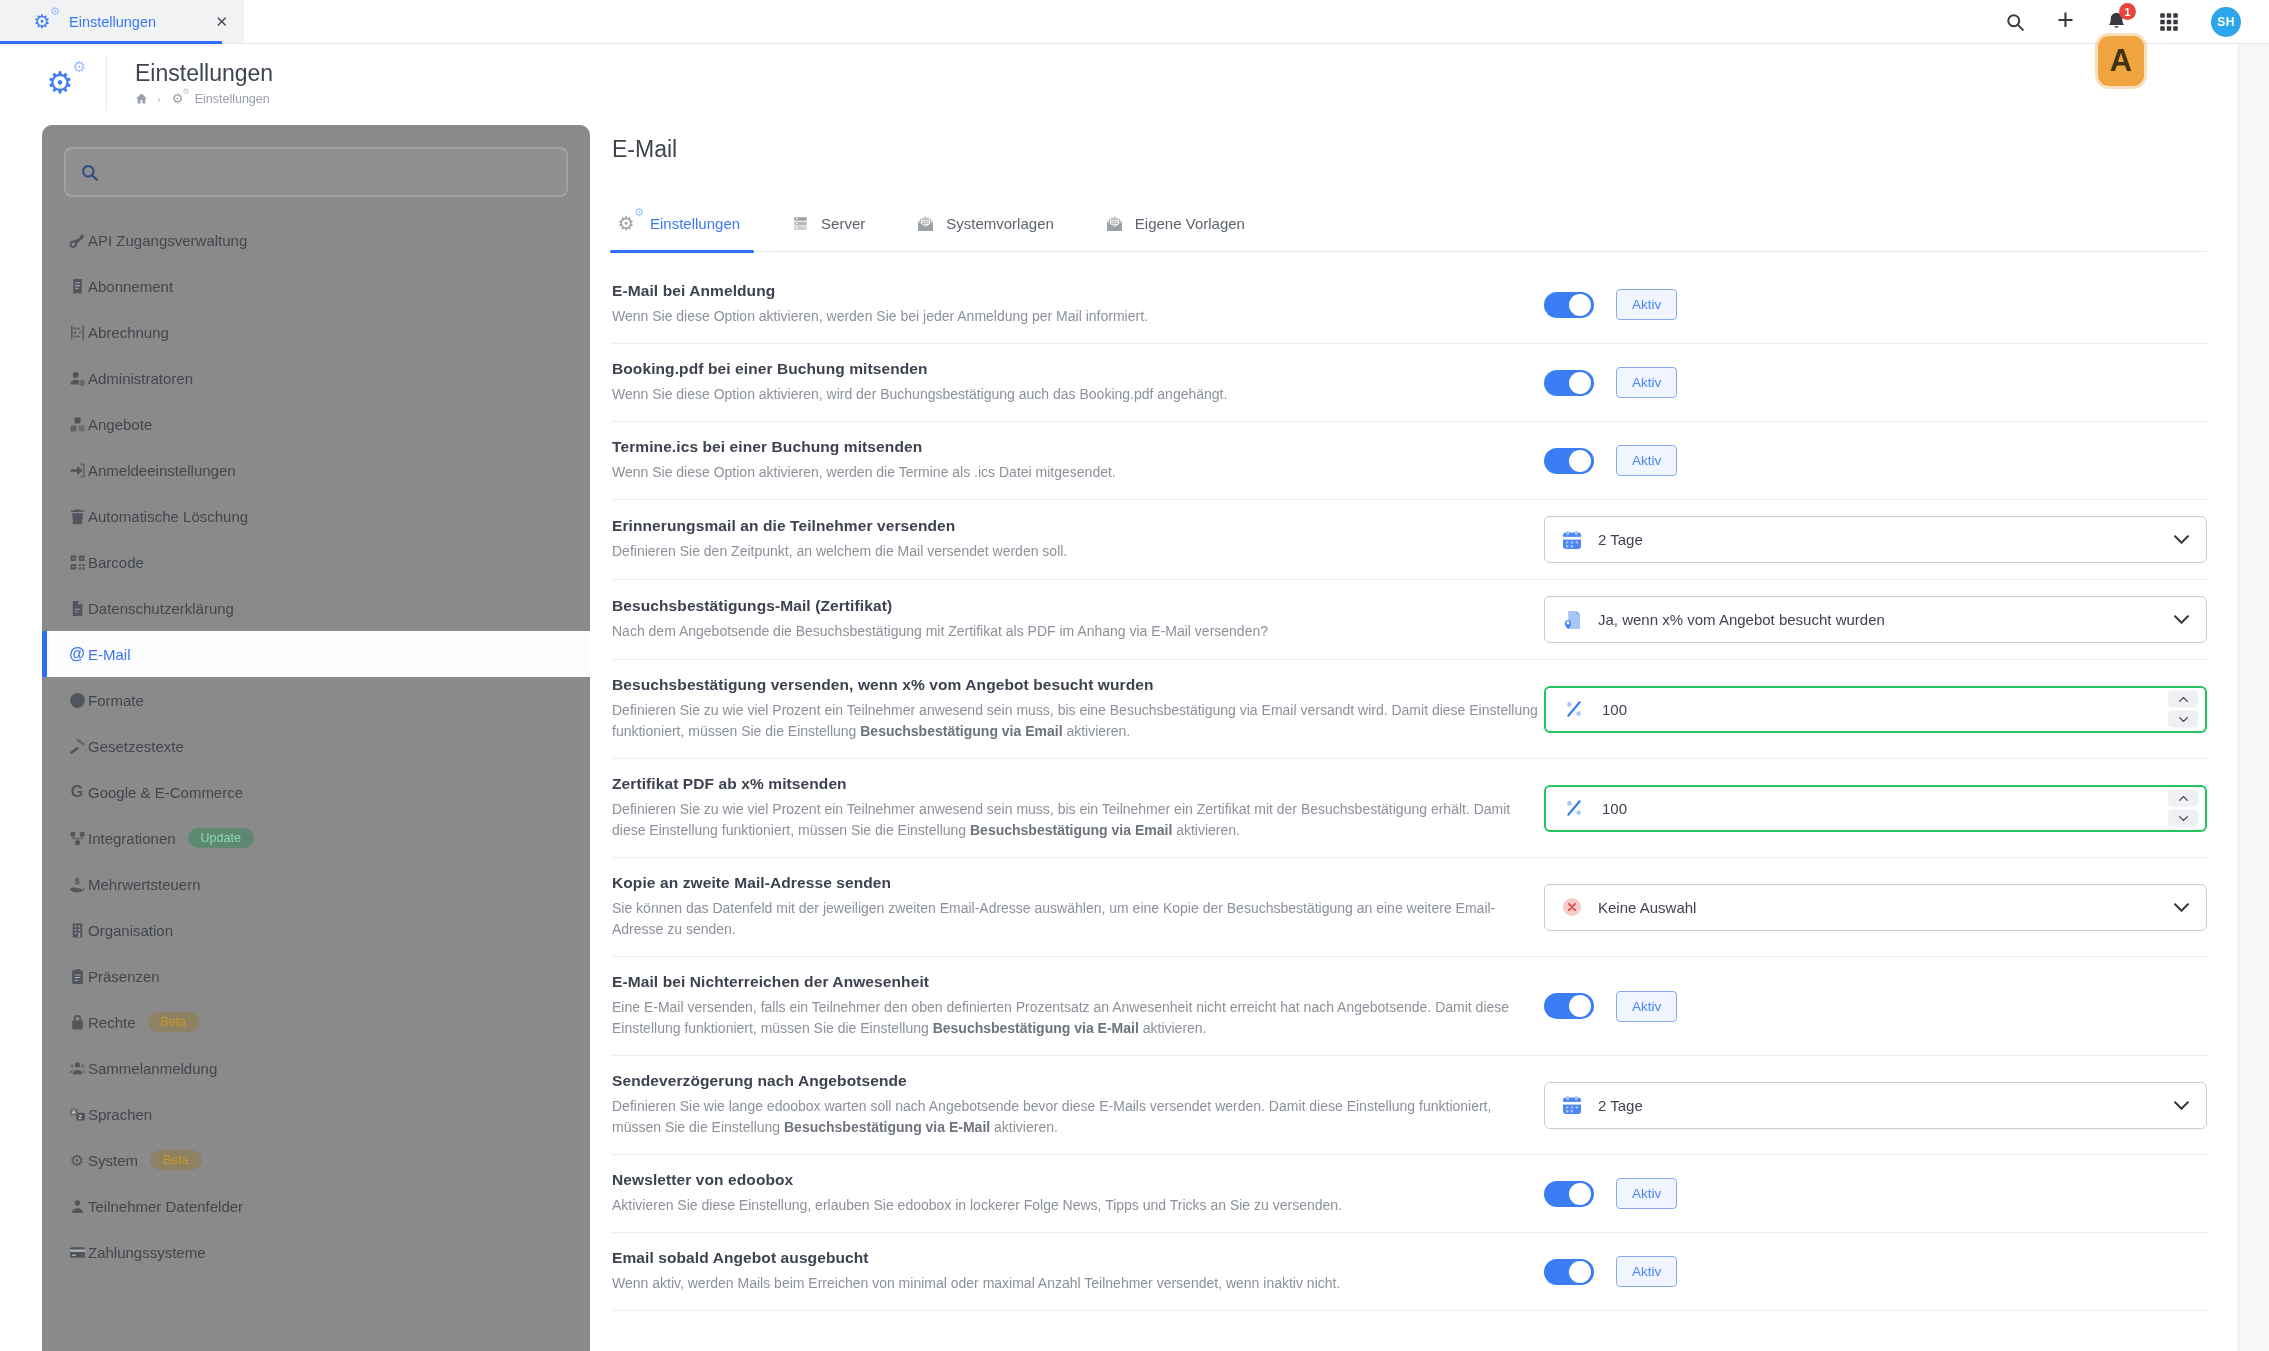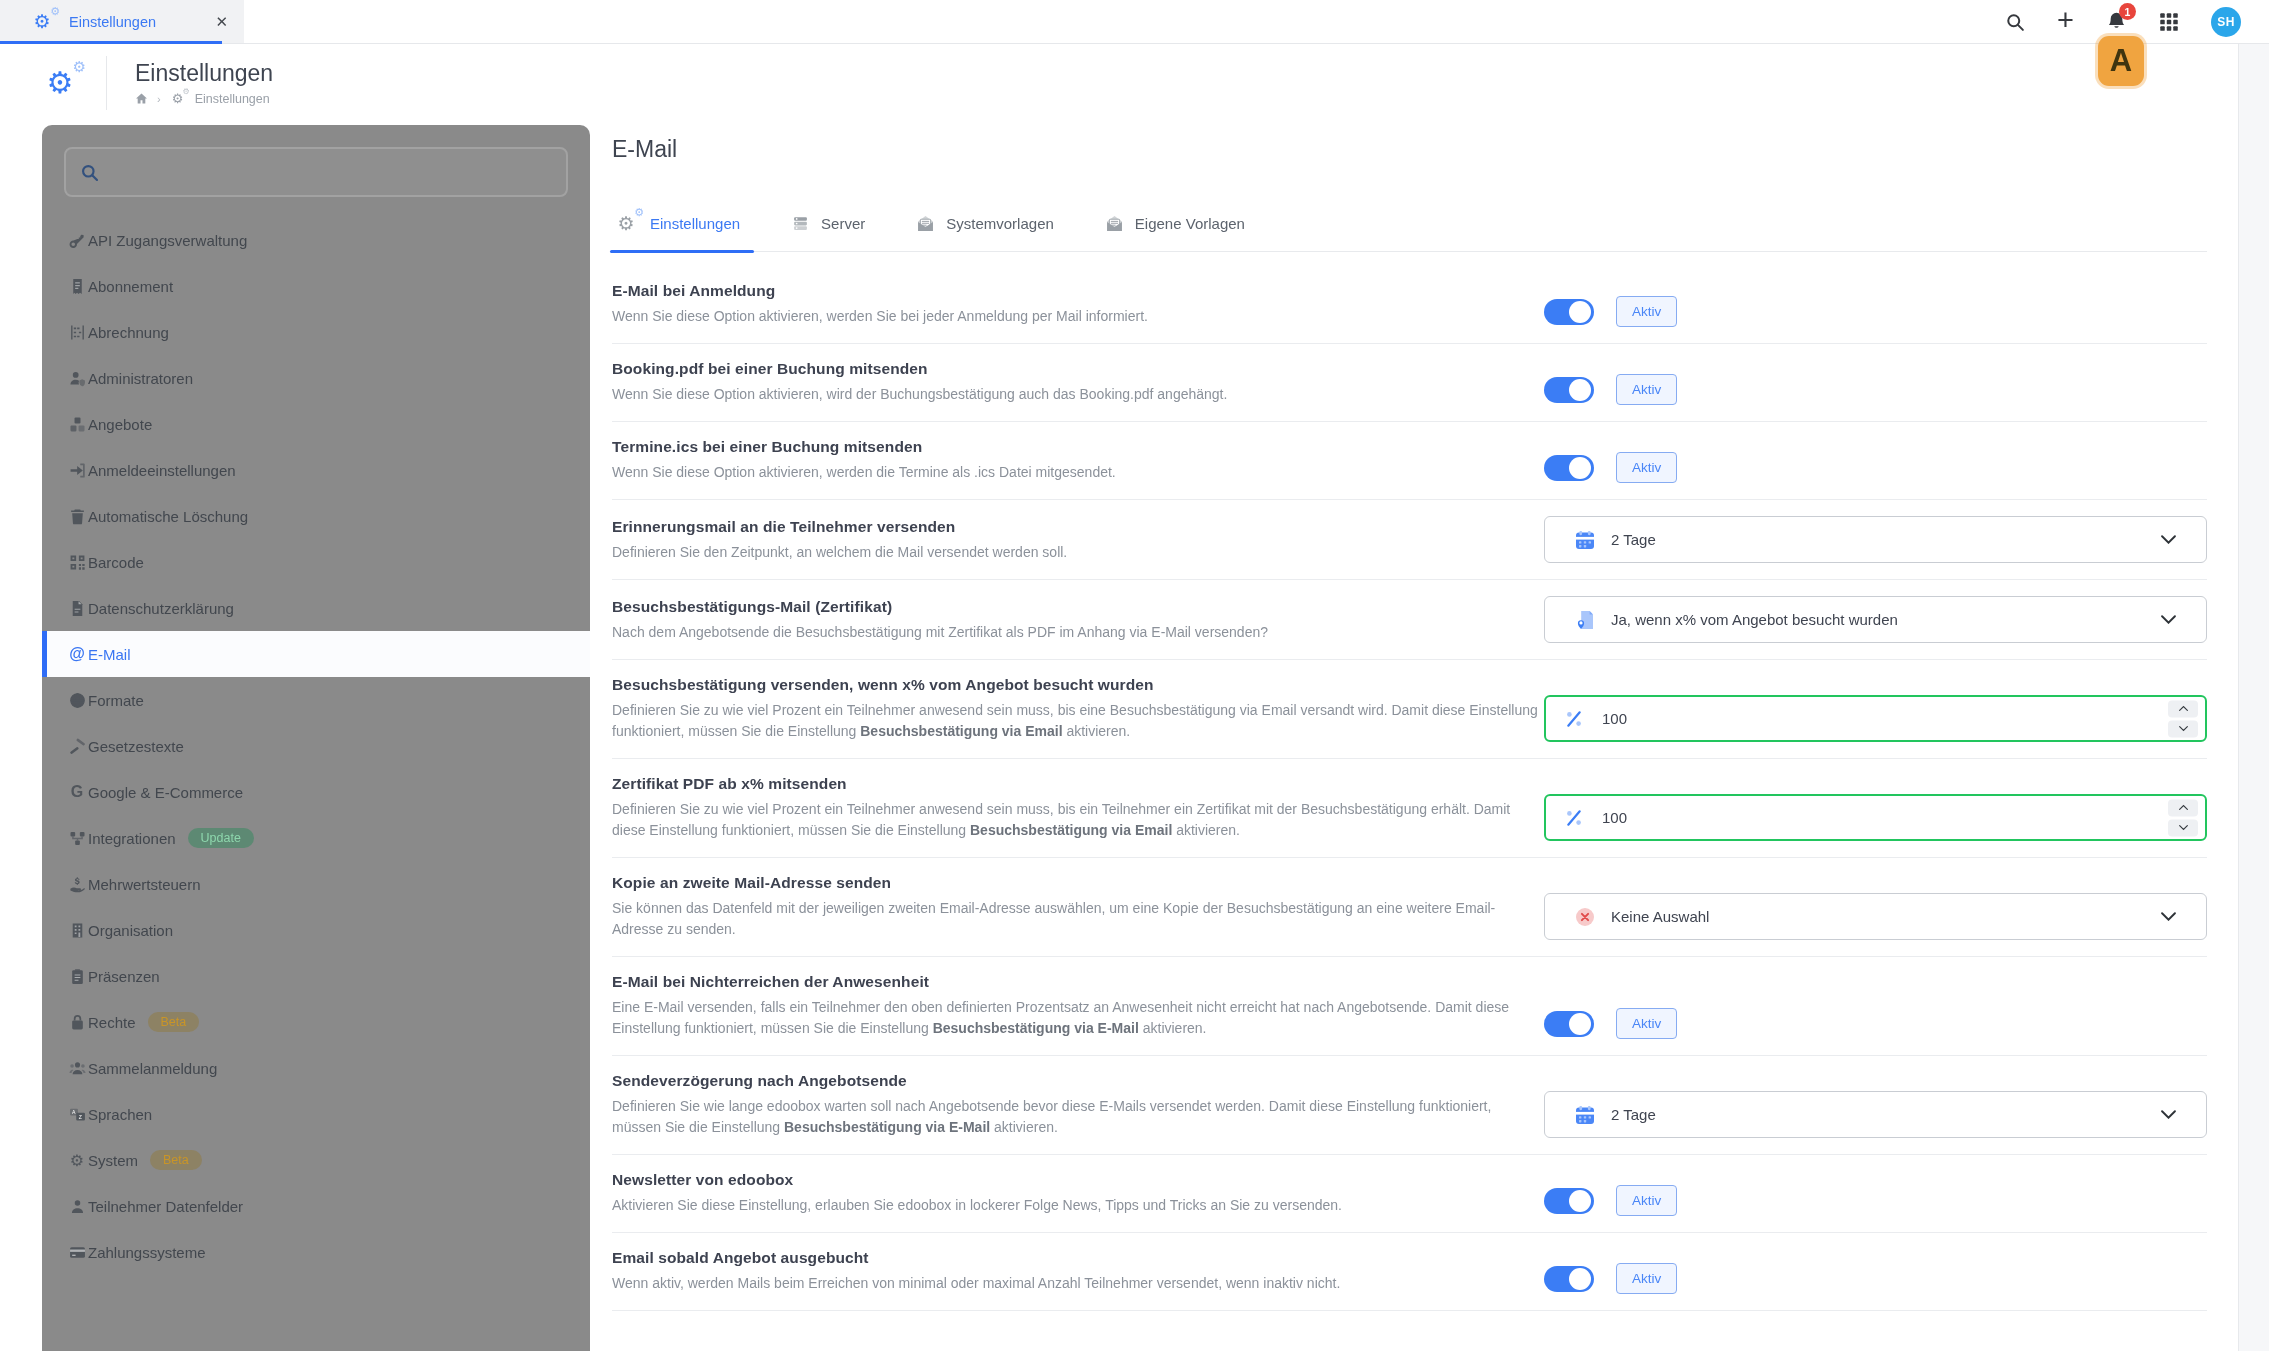--- a/index.html
+++ b/index.html
@@ -69,32 +69,32 @@
   .main-subtitle{margin:0;font-size:14.5px;color:#8a9099;}
   .tabs{display:flex;gap:48px;margin-top:48px;border-bottom:1px solid #e8eaed;}
   .tabitem{display:flex;gap:12px;align-items:center;padding:0 2px 16px;font-size:15px;color:#5c636d;
     position:relative;cursor:pointer;}
   .tabitem .tico{color:#9aa0a6;display:flex;align-items:center;}
   .tabitem .tico svg{width:17px;height:17px;fill:currentColor;}
   .tabitem.active{color:#3b79f3;}
   .tabitem.active::after{content:"";position:absolute;left:-2px;right:-12px;bottom:-2px;height:3px;
     background:#2f6ef6;border-radius:2px;}
   .rows{margin-top:14px;}
-  .srow{display:flex;align-items:flex-end;padding:16px 0;border-bottom:1px solid #eaecef;}
+  .srow{display:flex;align-items:center;padding:16px 0;border-bottom:1px solid #eaecef;}
   .srow-text{flex:1 1 auto;max-width:940px;}
   .srow-title{font-size:15.5px;font-weight:600;color:#3d4250;margin-bottom:6px;letter-spacing:.1px;}
   .srow-desc{font-size:14px;color:#8b919a;line-height:1.5;}
   .srow-desc b{color:#6d737c;font-weight:700;}
   .srow-ctrl{width:663px;margin-left:auto;display:flex;align-items:center;flex:0 0 auto;}
   .toggle{width:50px;height:26px;border-radius:13px;background:#3b7df5;position:relative;cursor:pointer;flex:0 0 auto;}
   .toggle .knob{position:absolute;top:2px;right:3px;width:22px;height:22px;border-radius:50%;background:#fff;}
   .aktiv-btn{margin-left:22px;padding:7px 15px;font-size:13.5px;color:#4a86f7;background:#f0f5ff;
     border:1px solid #86abf2;border-radius:4px;cursor:pointer;font-family:inherit;}
   .selbox{width:100%;height:47px;border:1px solid #c9cdd3;border-radius:6px;background:#fff;
-    display:flex;align-items:center;padding:0 30px;gap:16px;cursor:pointer;box-sizing:border-box;}
+    display:flex;align-items:center;padding:0 17px;gap:16px;cursor:pointer;box-sizing:border-box;}
   .selbox .cicon,.numbox .cicon{width:20px;height:20px;display:flex;flex:0 0 auto;}
   .selbox .cicon svg,.numbox .cicon svg{width:20px;height:20px;}
   .selbox .val{font-size:15px;color:#3f4450;}
   .selbox .chev{margin-left:auto;color:#2e3338;display:flex;}
   .selbox .chev svg{width:15px;height:9px;stroke:#2e3338;}
   .numbox{position:relative;width:100%;height:47px;border:2px solid #22c55e;border-radius:6px;background:#fff;
     display:flex;align-items:center;padding:0 64px 0 18px;gap:16px;box-sizing:border-box;}
   .numbox input{border:none;outline:none;font-size:15px;color:#3f4450;width:100%;font-family:inherit;background:transparent;}
   .spinners{position:absolute;right:7px;top:50%;transform:translateY(-50%);display:flex;flex-direction:column;gap:3px;}
   .spin{width:30px;height:17px;background:#eef0f3;border-radius:4px;display:flex;align-items:center;

